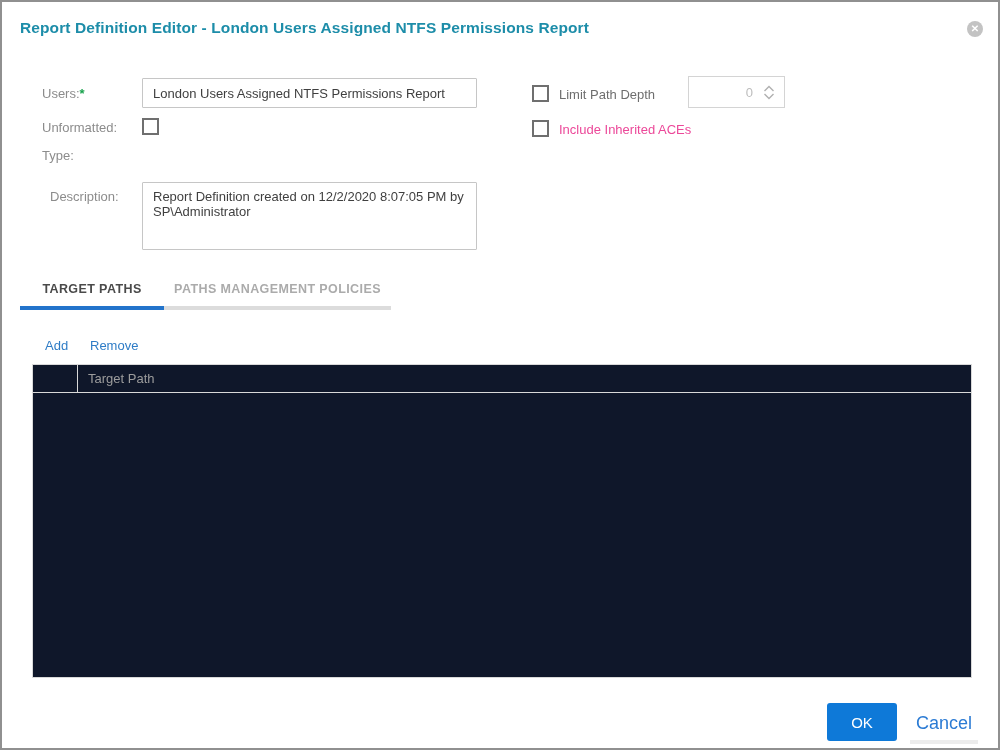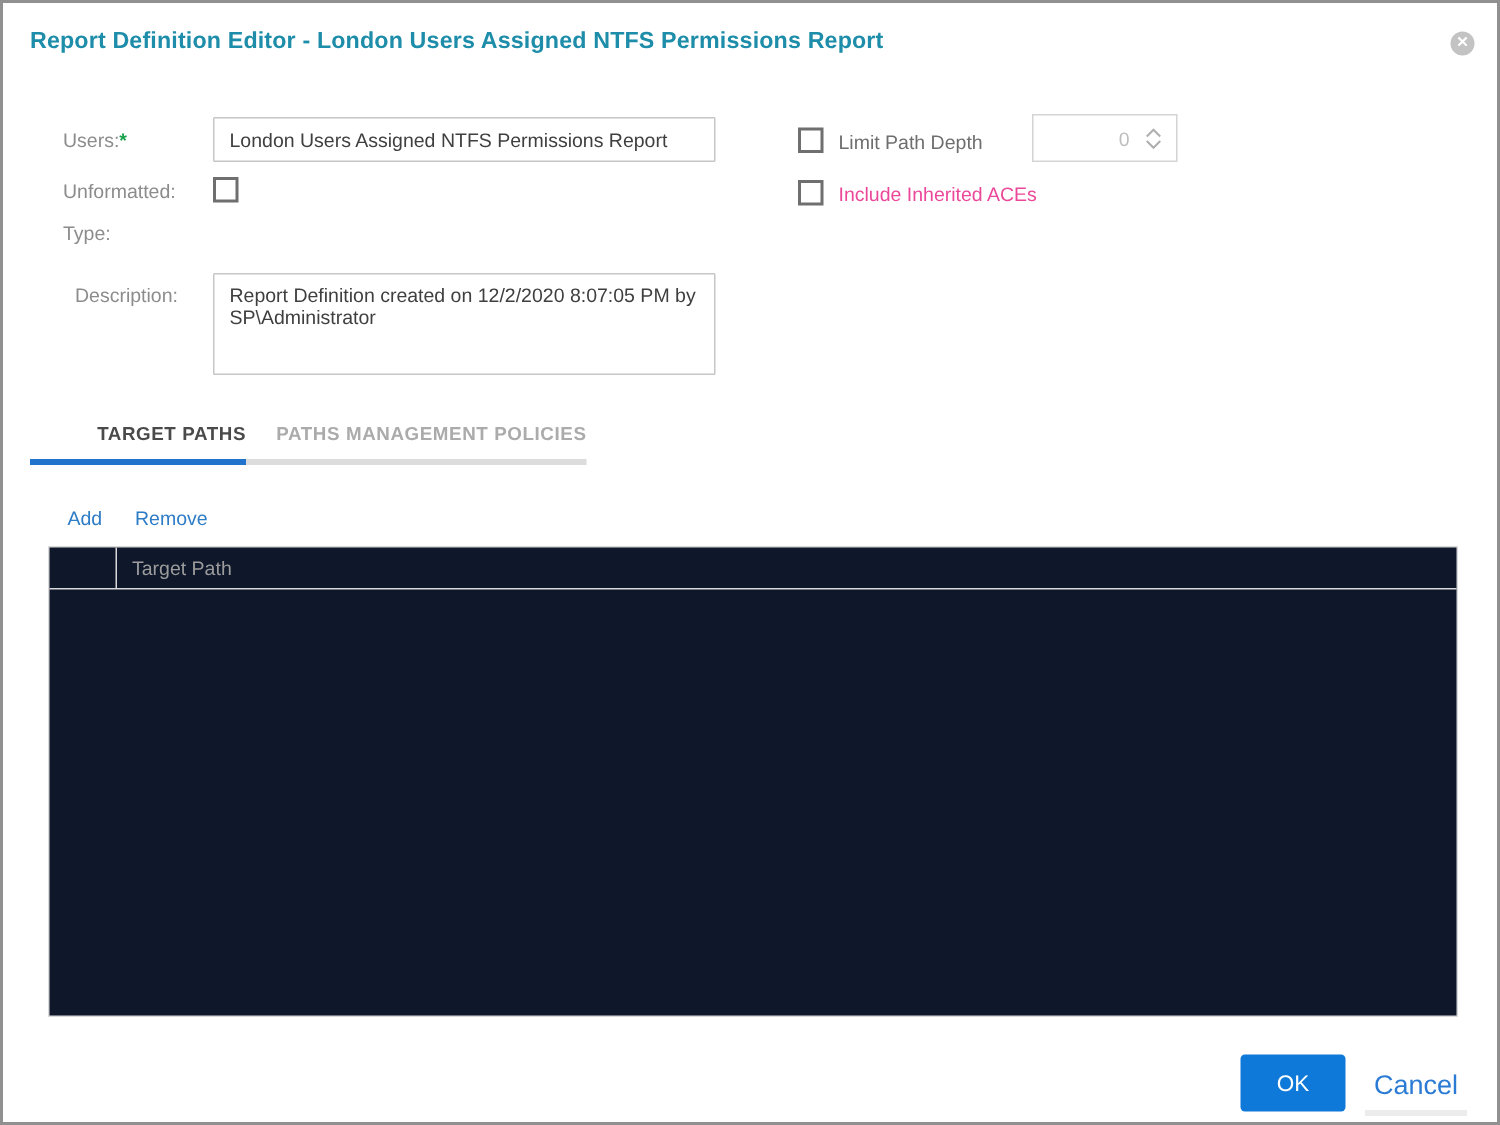--- a/index.html
+++ b/index.html
@@ -66,21 +66,21 @@
   .spinner .spin-val {
     font-size: 13px; color: #bdbdbd; margin-right: 10px;
   }
   .spinner .spin-arrows { margin-right: 9px; display: flex; flex-direction: column; gap: 1px; }
   .spinner .spin-arrows svg { display: block; }
 
   
   .tabs { position: absolute; left: 18px; top: 276px; display: flex; }
   .tab { cursor: pointer; }
   .tab .tab-label {
-    display: block; text-align: right;
+    display: block; text-align: center;
     font-size: 12.5px; font-weight: 700; letter-spacing: 0.4px;
     padding: 4px 0 10px 0;
   }
   .tab.active { border-bottom: 4px solid #2273cb; }
   .tab.active .tab-label { color: #4a4a4a; }
   .tab.inactive { border-bottom: 4px solid #dcdcdc; }
   .tab.inactive .tab-label { color: #ababab; }
   .tab-target { width: 144px; }
   .tab-fmp { width: 227px; }
 

